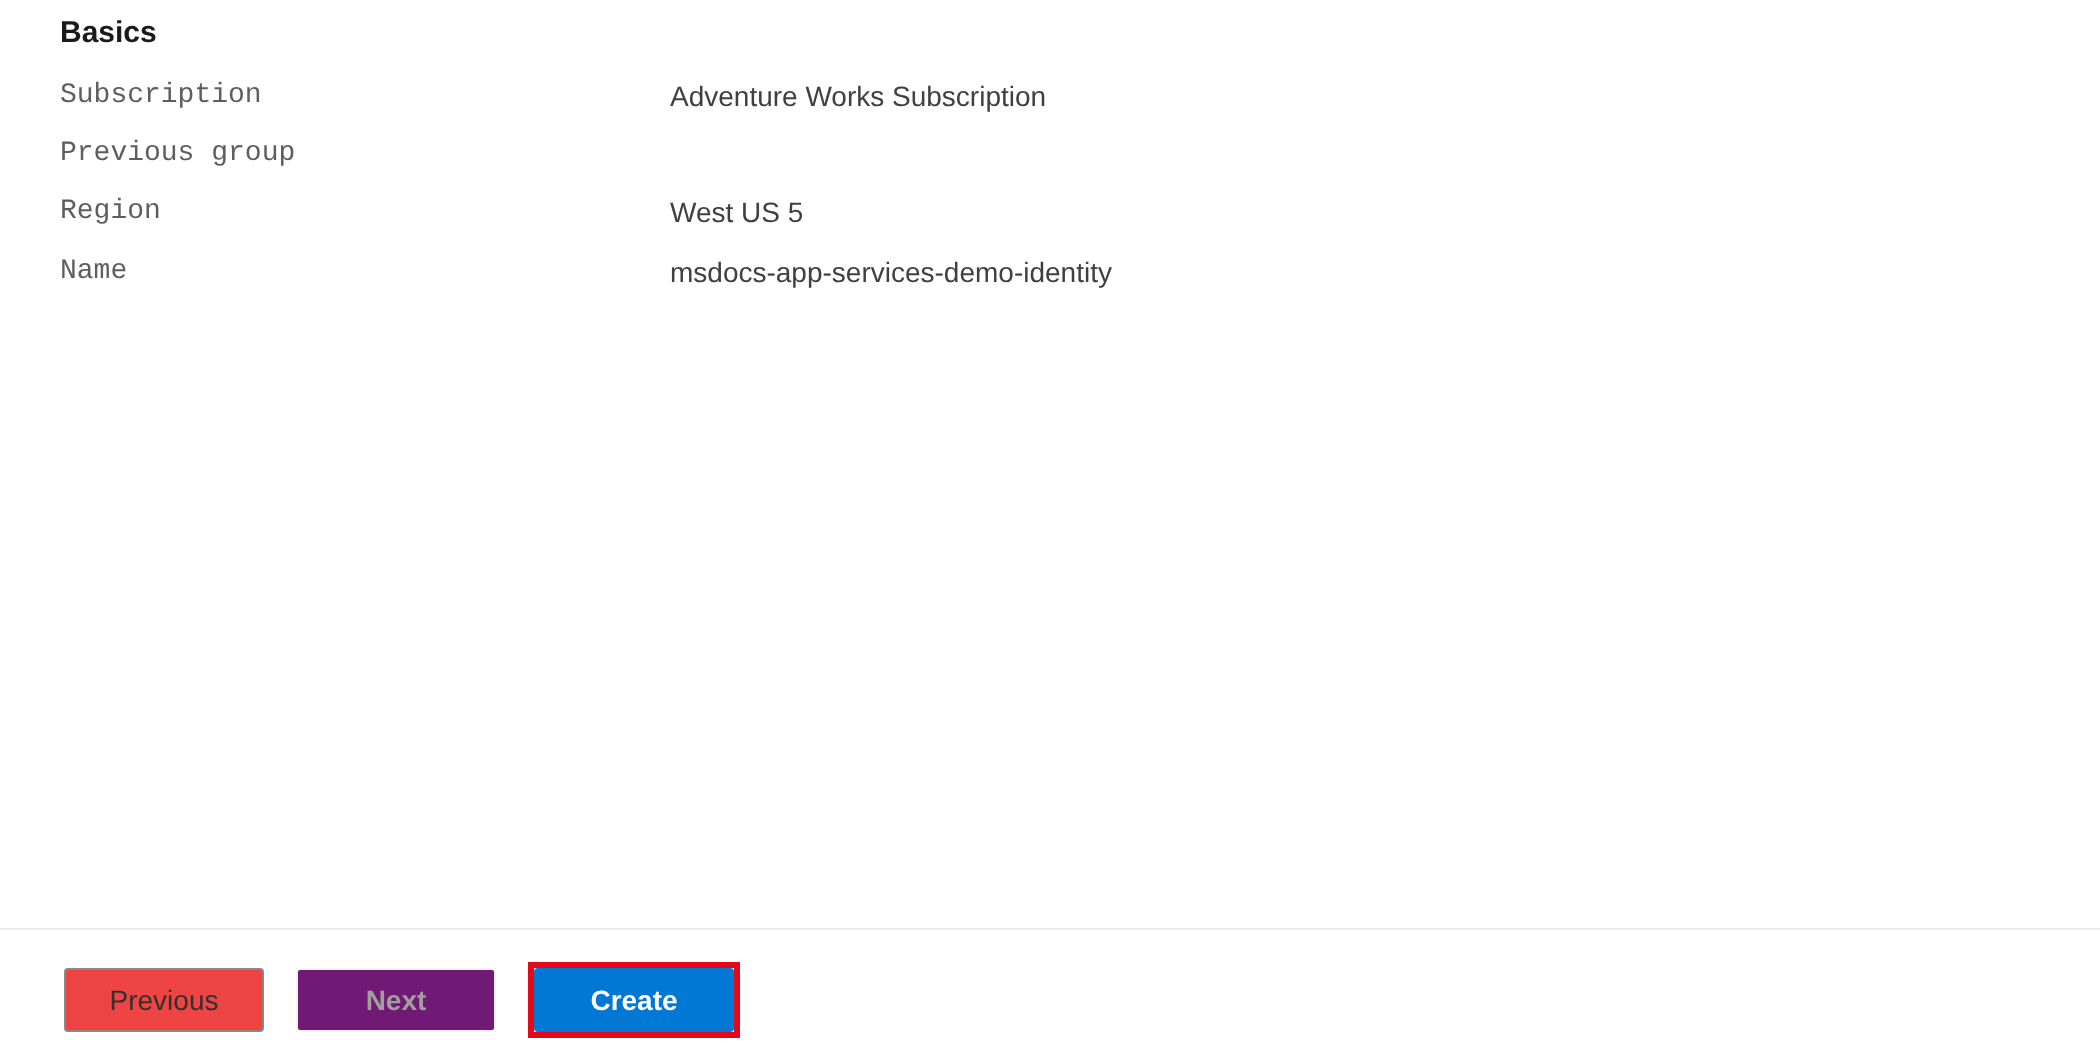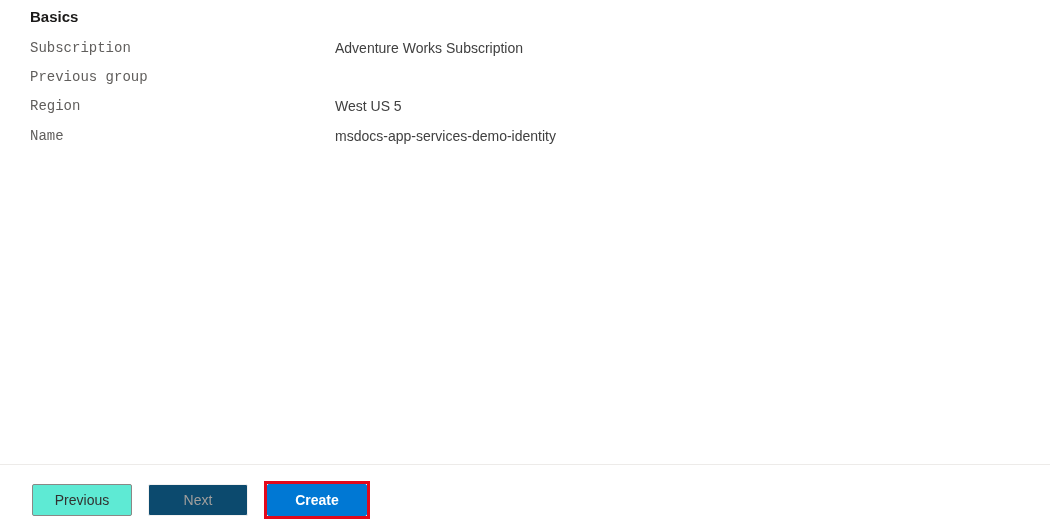--- a/index.html
+++ b/index.html
@@ -57,30 +57,30 @@
       padding: 0 16px;
       font-size: 14px;
       font-family: inherit;
       border-radius: 2px;
       cursor: pointer;
       display: inline-flex;
       align-items: center;
       justify-content: center;
     }
     .btn-secondary {
-      background: #5eead4;
+      background: #ef4444;
       border: 1px solid #8a8886;
       color: #323130;
       font-weight: 400;
     }
     .btn-disabled {
-      background: #0c4a6e;
+      background: #701a75;
       border: 1px solid #f3f2f1;
       color: #a19f9d;
-      font-weight: 400;
+      font-weight: 700;
       cursor: not-allowed;
     }
     .btn-primary {
       background: #0078d4;
       border: 1px solid #0078d4;
       color: #ffffff;
       font-weight: 600;
     }
     .create-wrapper {
       border: 3px solid #e3091b;

